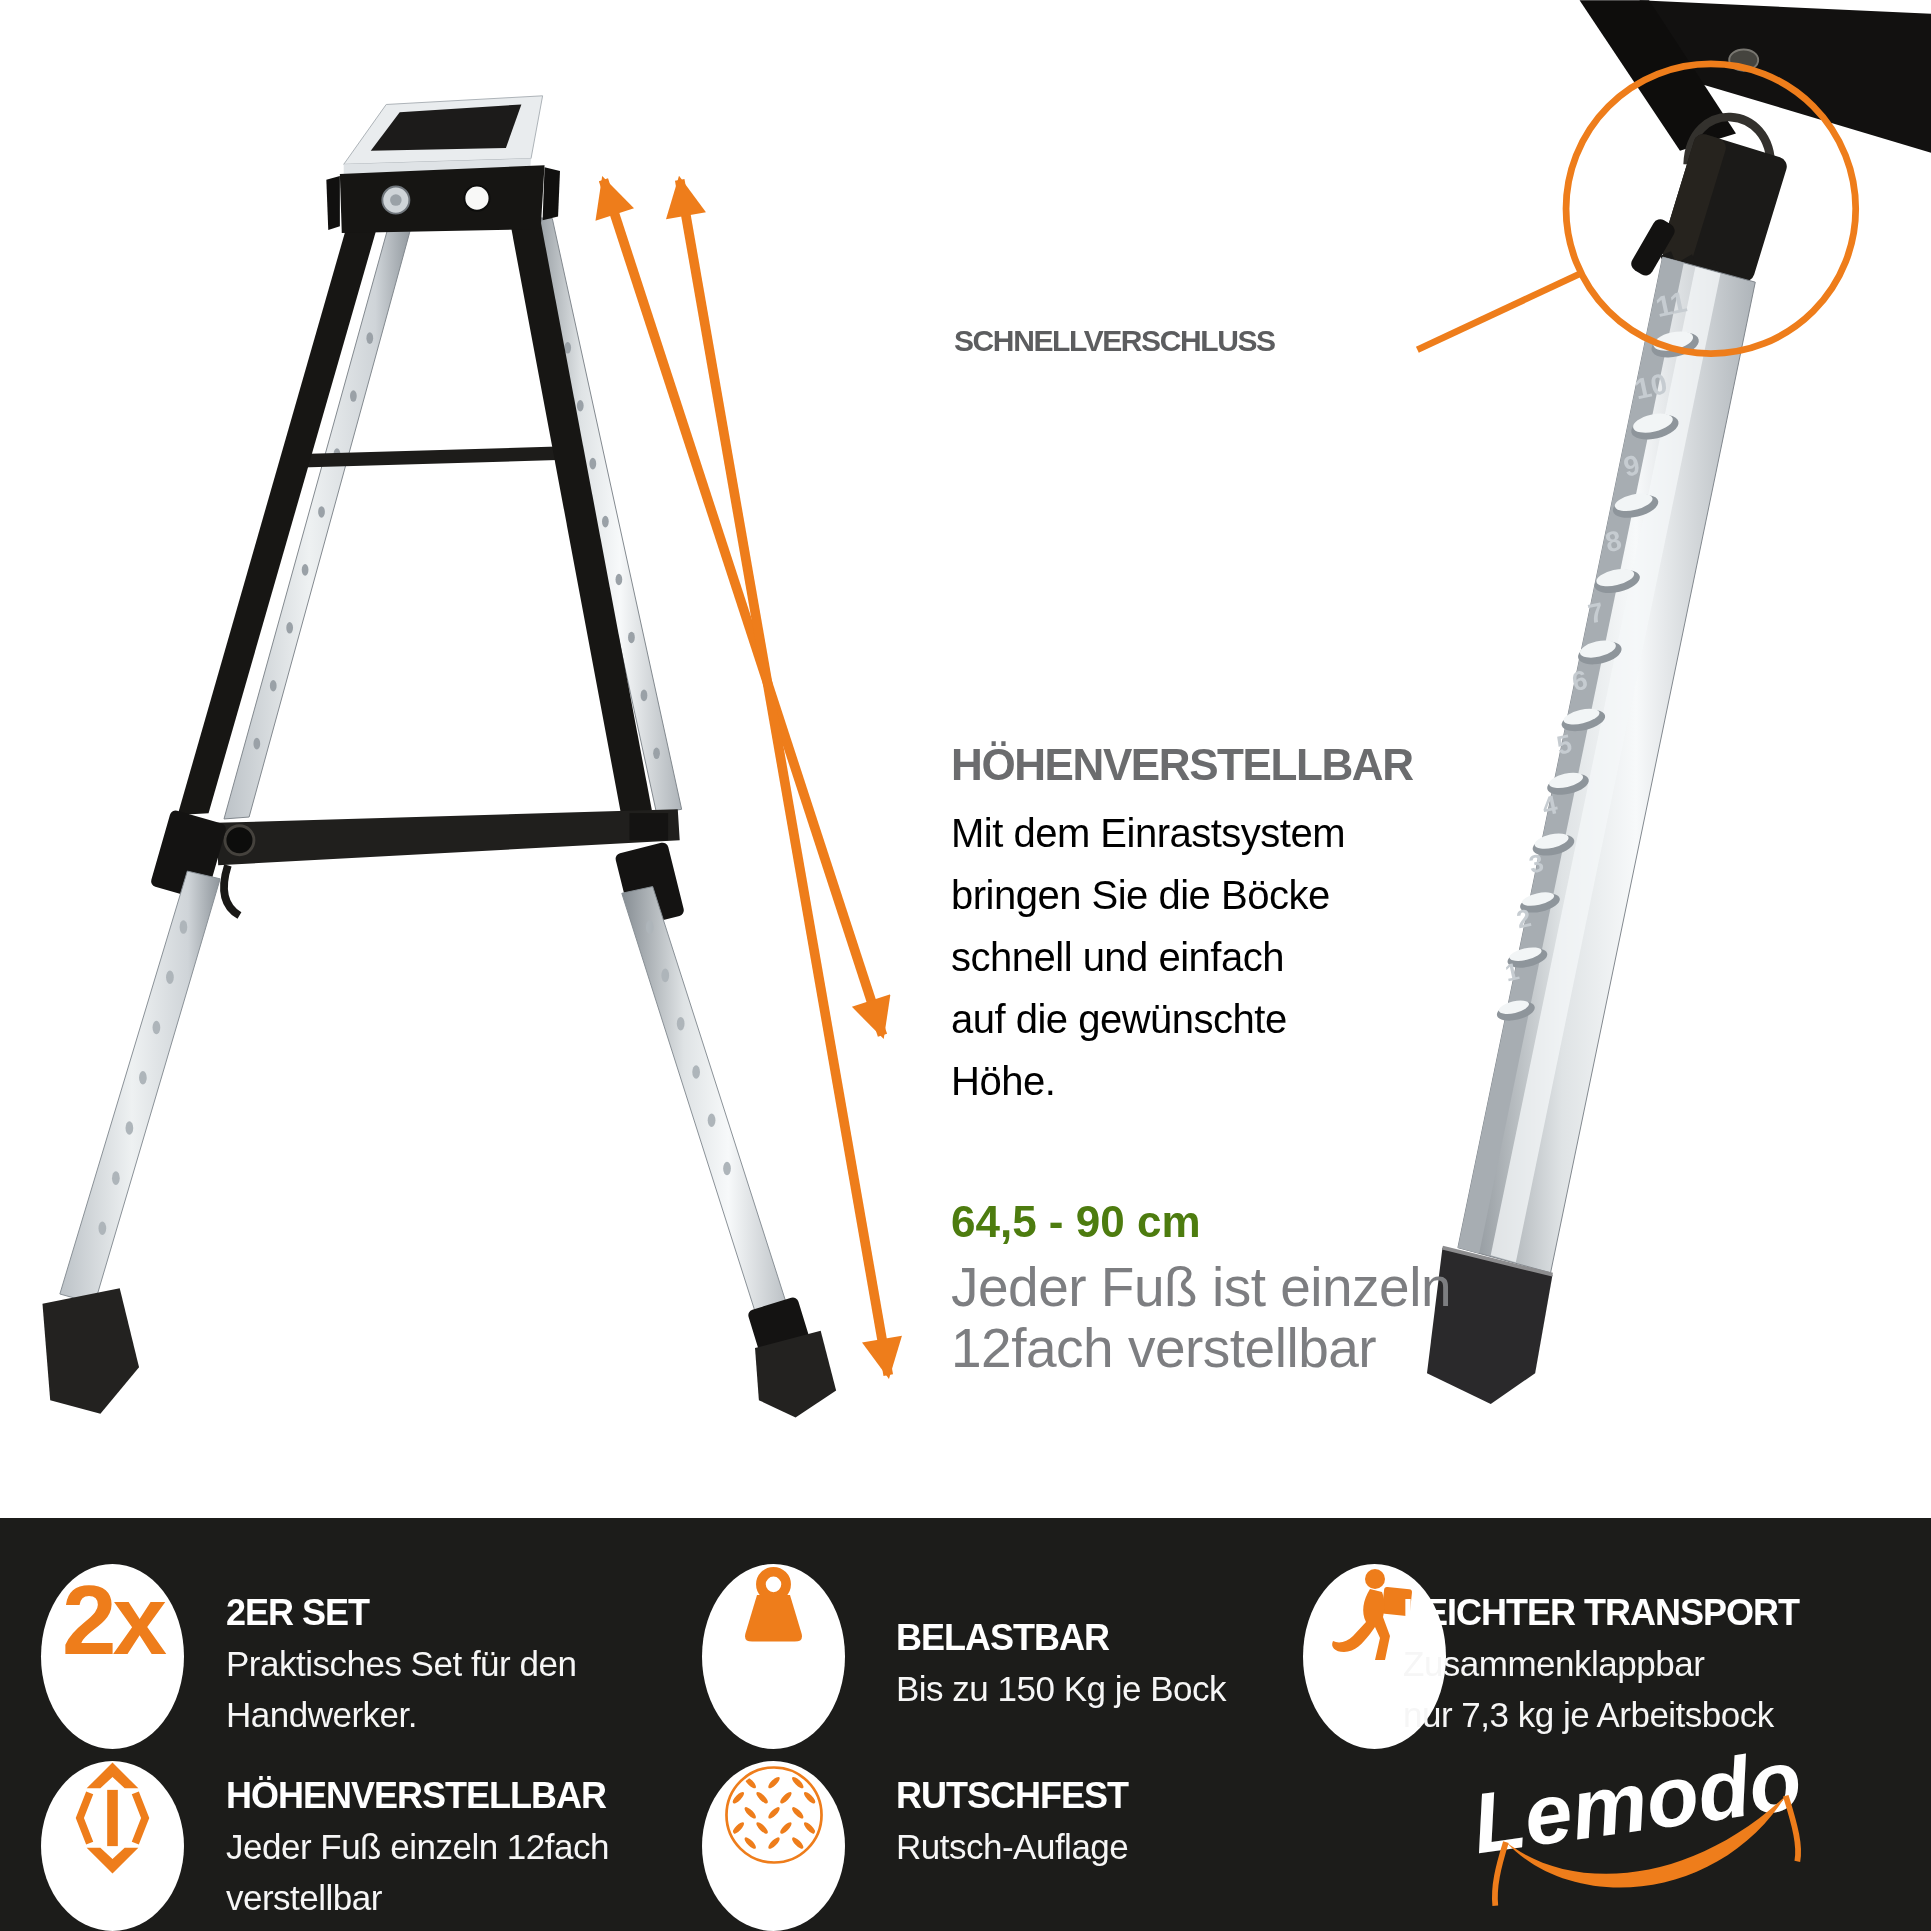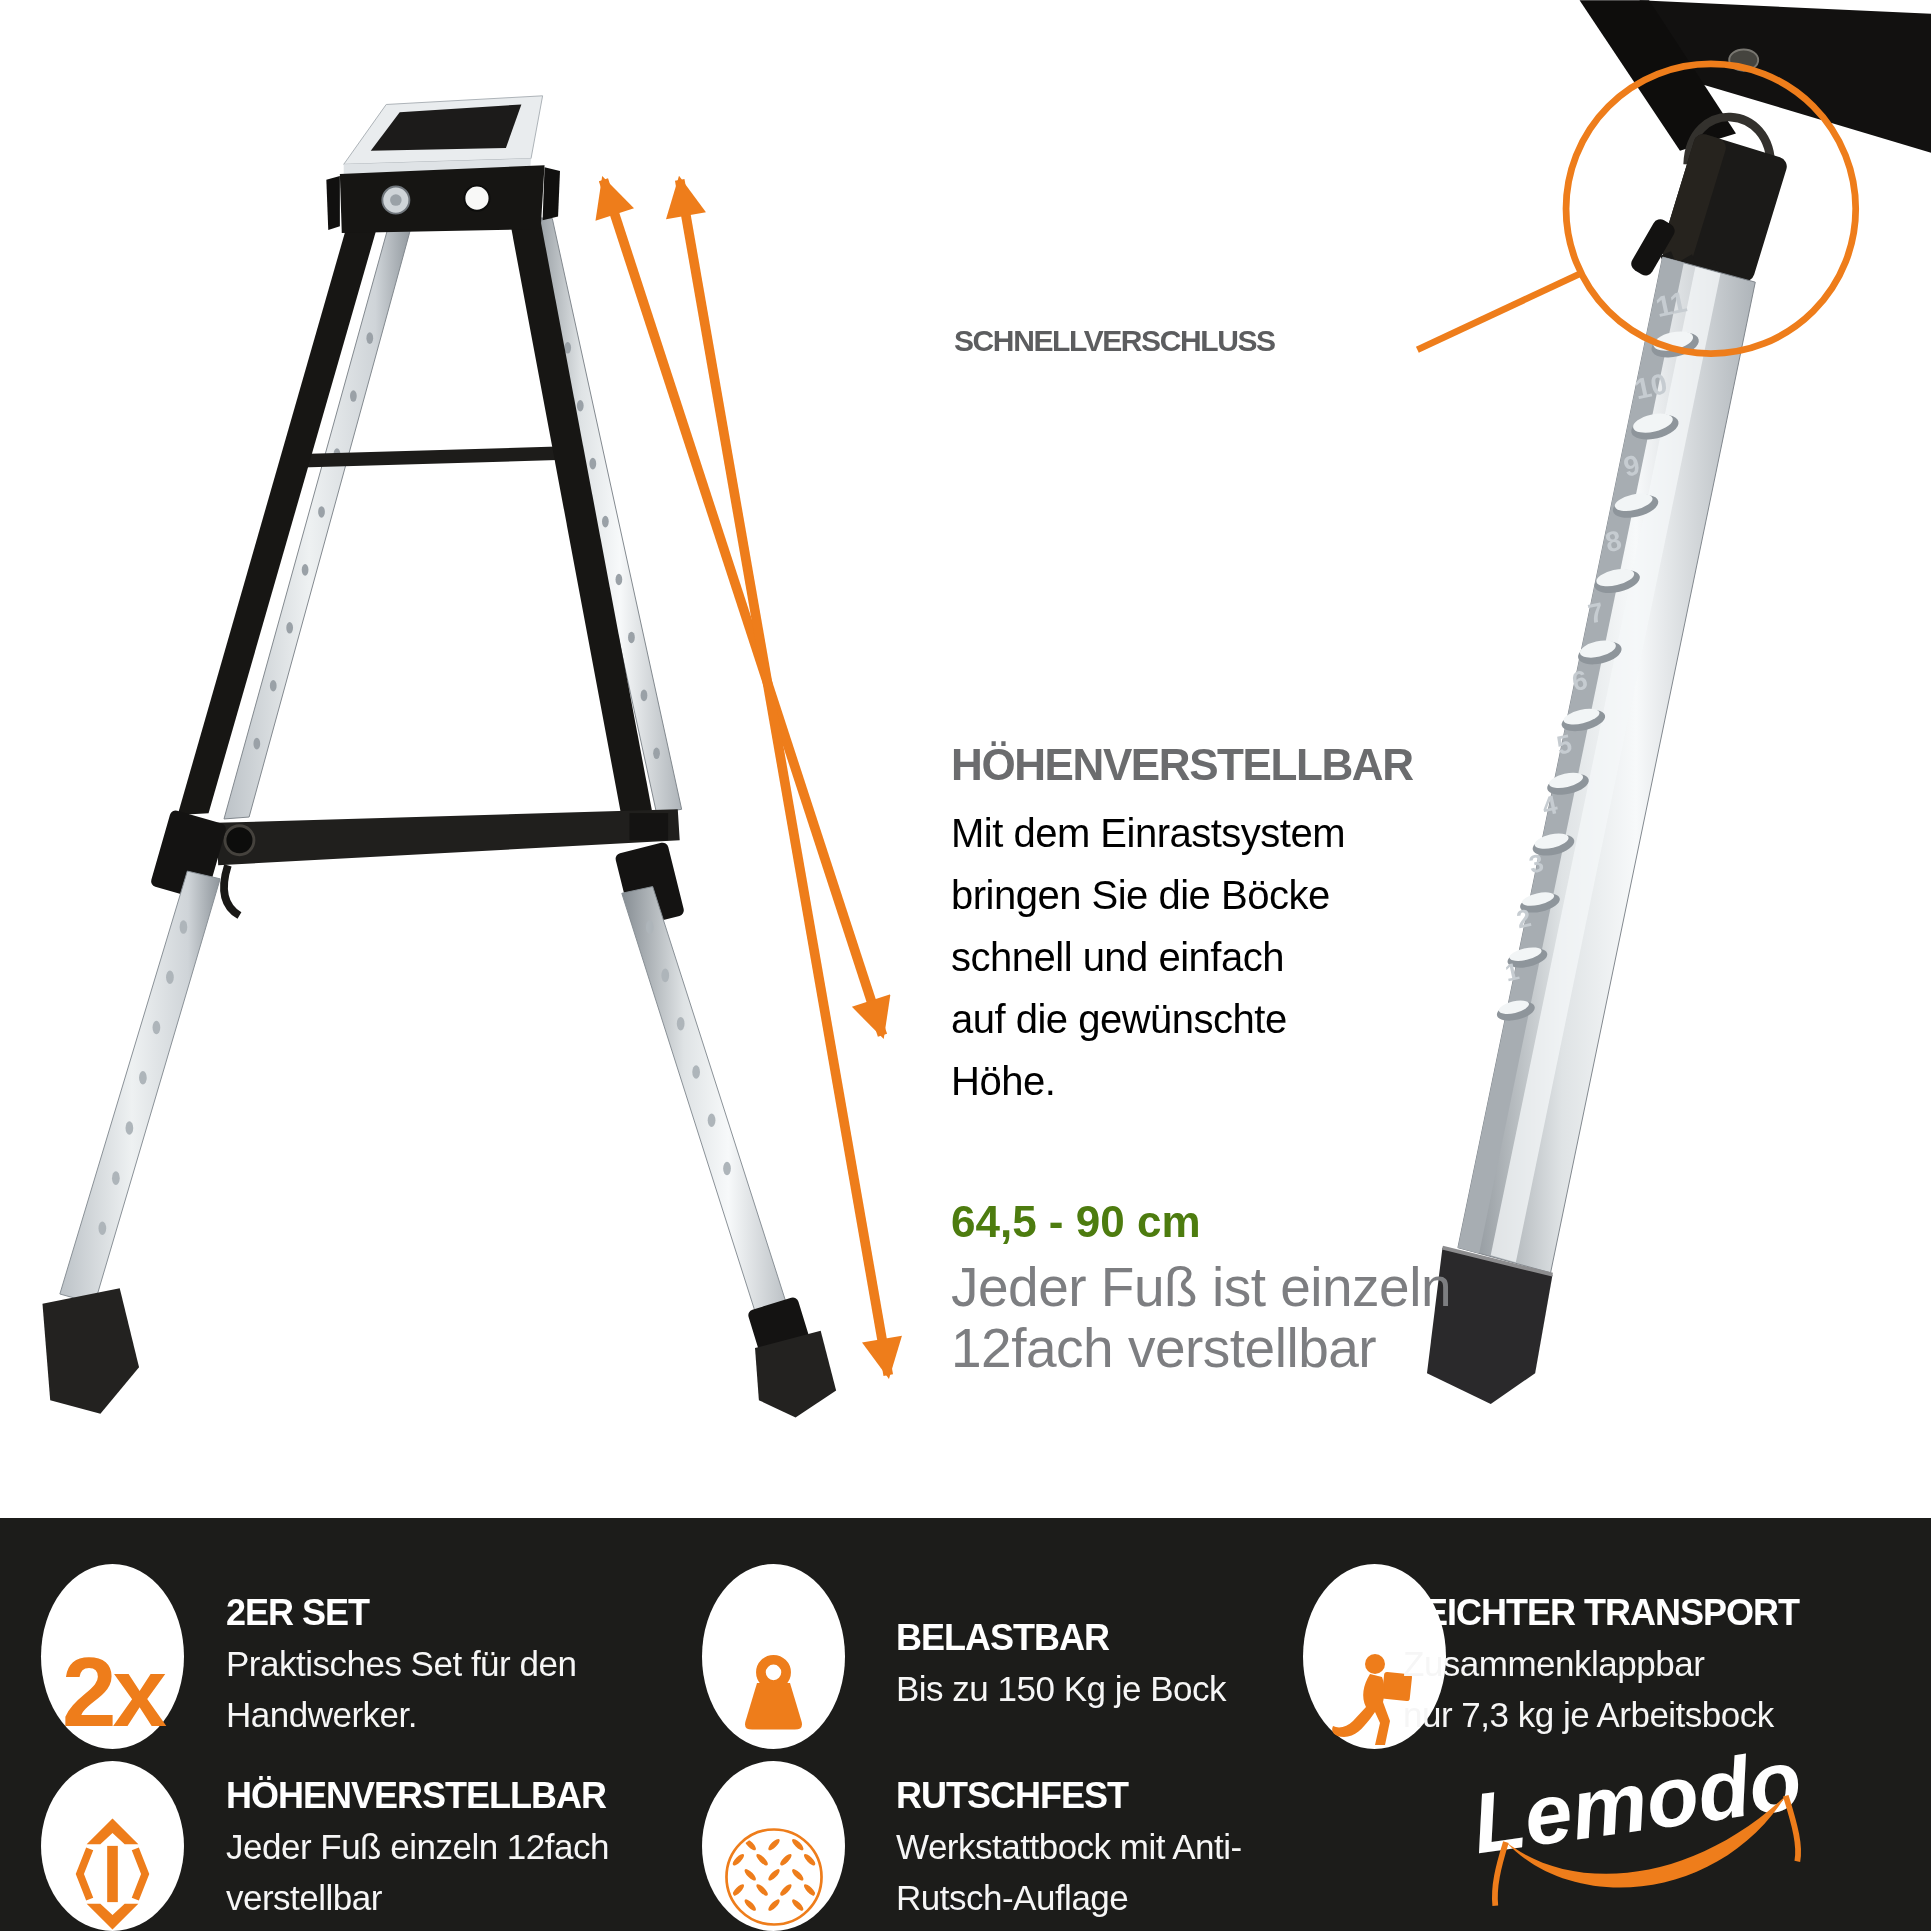--- a/index.html
+++ b/index.html
@@ -9,21 +9,21 @@
   
   .schnell-label{left:954px;top:324px;font-size:30px;font-weight:bold;color:#5c5d5f;letter-spacing:-1.4px;}
   .hv-block{left:951px;top:740px;width:463px;}
   .hv-title{font-size:44px;font-weight:bold;color:#6b6c6e;letter-spacing:-1.4px;margin:0 0 11.6px 0;}
   .hv-line{font-size:40px;color:#000000;letter-spacing:-0.5px;line-height:62px;white-space:nowrap;}
   .size-block{left:951px;top:1197px;width:463px;}
   .size-title{font-size:44px;font-weight:bold;color:#4d7c0f;margin:0 0 9.7px 0;}
   .size-line{font-size:55px;color:#7d7e81;letter-spacing:-0.5px;line-height:61px;white-space:nowrap;}
   
   .band{left:0;top:1518px;width:1931px;height:413px;background:#1c1c1a;}
-  .badge{background:#ffffff;border-radius:50%;display:flex;align-items:flex-end;justify-content:center;}
+  .badge{background:#ffffff;border-radius:50%;display:flex;align-items:flex-start;justify-content:center;}
   .feat-text .t{font-size:36px;font-weight:bold;color:#ffffff;letter-spacing:-1px;line-height:50px;white-space:nowrap;}
   .feat-text .l{font-size:35px;color:#f6f6f6;letter-spacing:-0.5px;line-height:51px;white-space:nowrap;}
   .badge-2x{font-size:98px;font-weight:bold;color:#ee7d1b;letter-spacing:-3.9px;}
   svg text{font-family:"Liberation Sans", sans-serif;}
 </style>
 </head>
 <body>
 
 <div class="canvas">
 
@@ -310,21 +310,20 @@
             <ellipse cx="61" cy="62" rx="7" ry="2.6" transform="rotate(-45 61 62)"></ellipse>
             <ellipse cx="83" cy="62" rx="7" ry="2.6" transform="rotate(45 83 62)"></ellipse>
           <ellipse cx="28" cy="76" rx="7" ry="2.6" transform="rotate(45 28 76)"></ellipse>
             <ellipse cx="50" cy="76" rx="7" ry="2.6" transform="rotate(-45 50 76)"></ellipse>
             <ellipse cx="72" cy="76" rx="7" ry="2.6" transform="rotate(45 72 76)"></ellipse>
         </g>
       </svg>
     </div>
     <div class="abs feat-text" style="left:896px;top:253px;">
       <div class="t">RUTSCHFEST</div>
-      <div class="l">Werkstattbock mit Anti-</div>
       <div class="l">Rutsch-Auflage</div>
     </div>
 
     <div class="abs" style="left:1448px;top:216px;width:386px;height:193px;">
       <svg width="386" height="193" viewBox="0 0 400 200">
         <text x="200" y="100" text-anchor="middle" font-size="88" font-weight="bold" font-style="italic" fill="#ffffff" transform="rotate(-8 200 100)">Lemodo</text>
         <path d="M60,112 C130,166 252,156 350,64 C282,172 132,188 60,112 Z" fill="#ee7d1b"></path>
         <path d="M60,112 C52,138 47,158 49,178" stroke="#ee7d1b" stroke-width="6" fill="none"></path>
         <path d="M350,64 C360,96 365,116 362,132" stroke="#ee7d1b" stroke-width="6" fill="none"></path>
       </svg>

